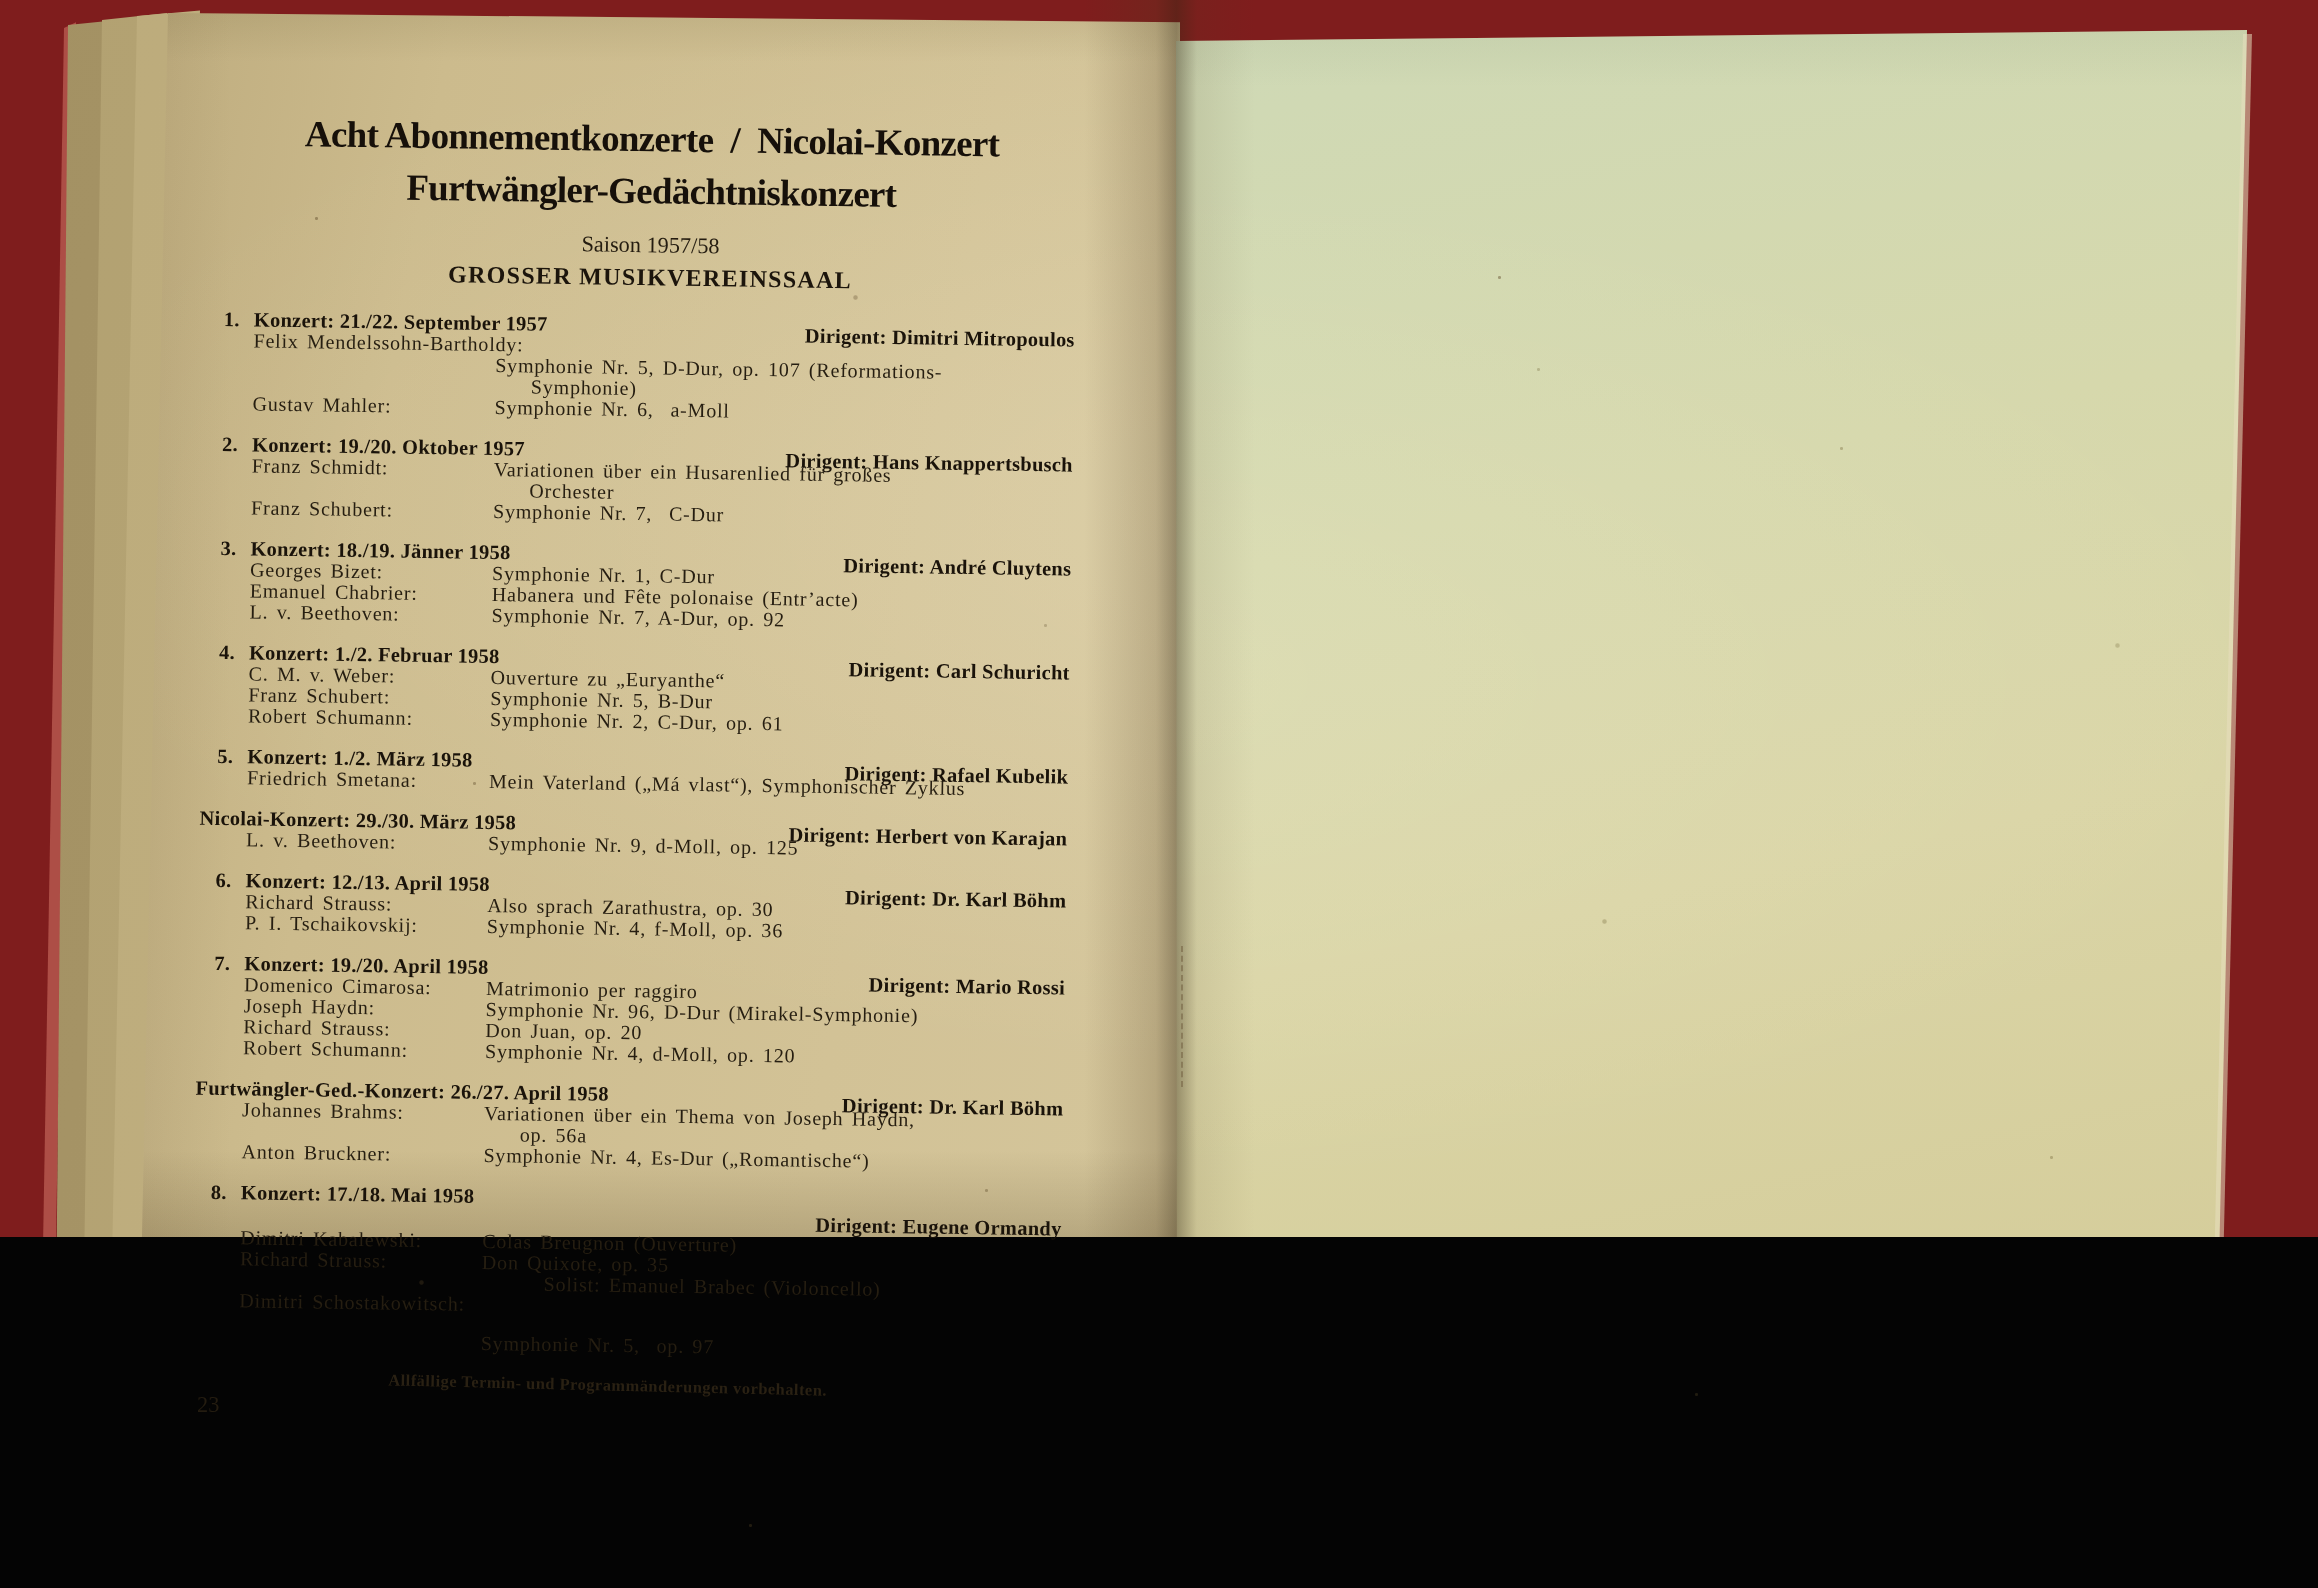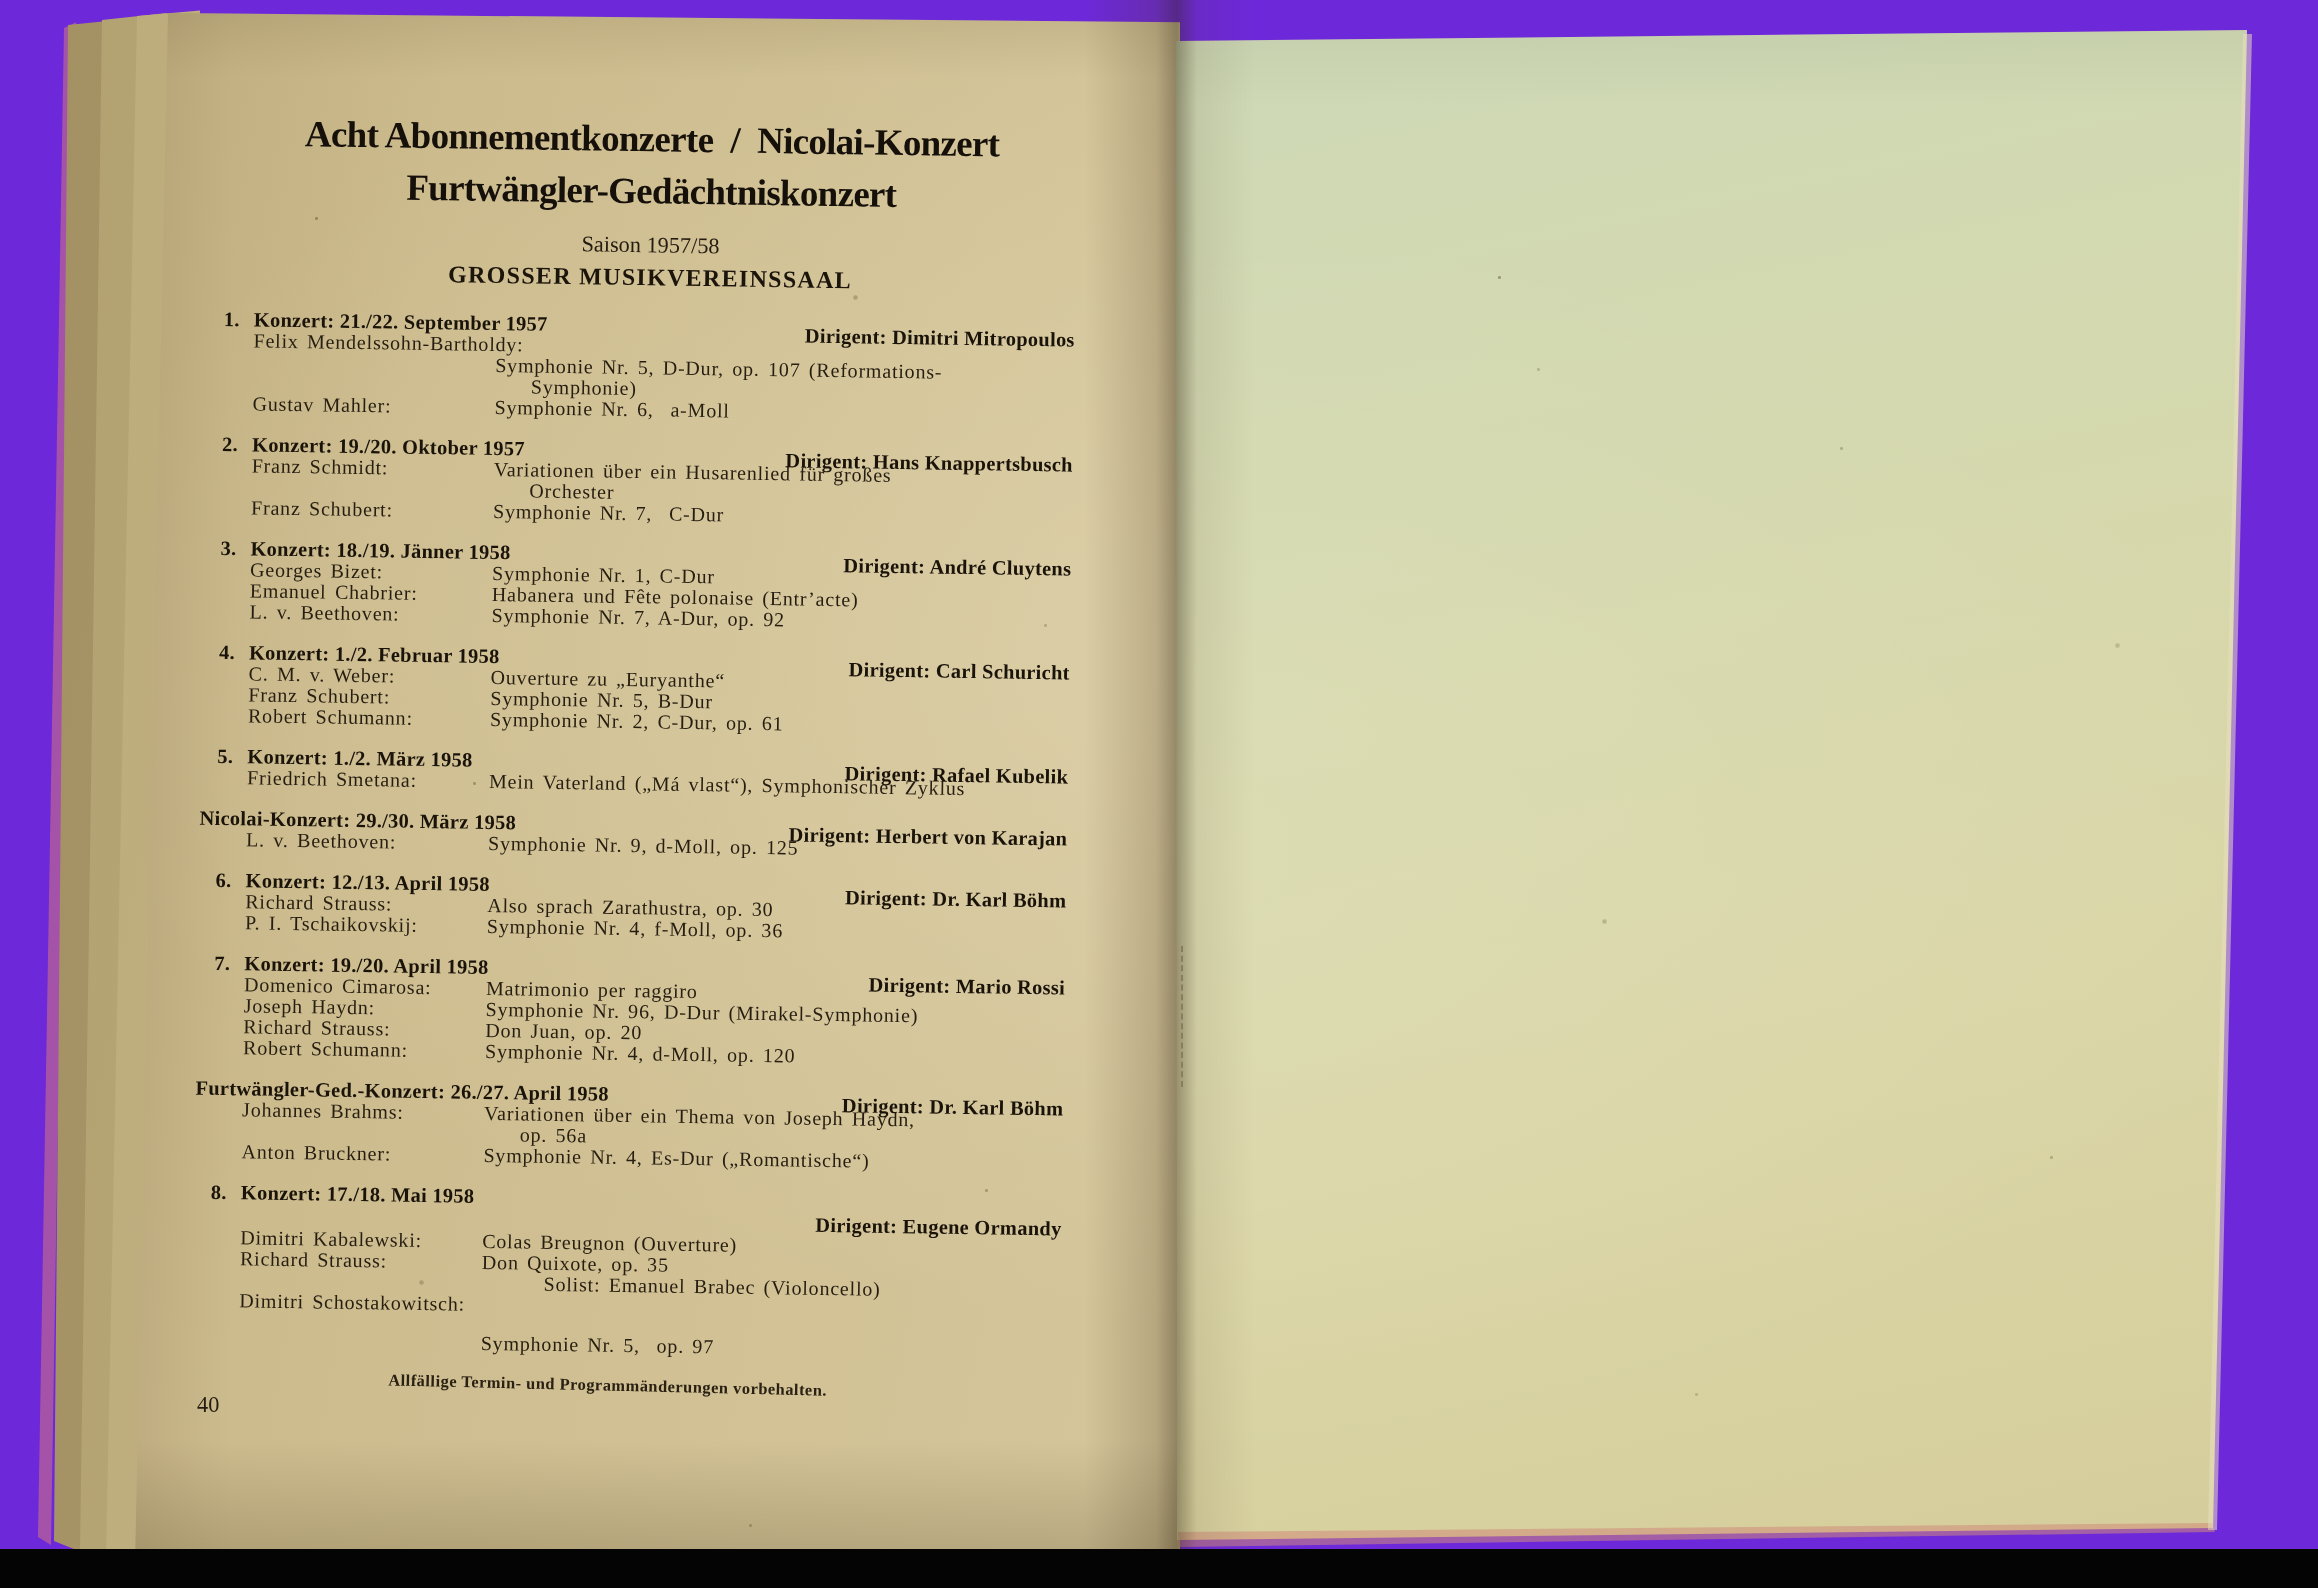--- a/index.html
+++ b/index.html
@@ -2,21 +2,21 @@
 <html style="font-size:10.5px"><head>
 <meta charset="utf-8">
 <style>
   html,body { margin:0; padding:0; }
   body {
     width:2319px; height:1589px;
     background:#040404;
     font-family:"Liberation Serif", serif;
     overflow:hidden;
   }
-  .stage { position:relative; width:2319px; height:1549px; background:#6d28d9; }
+  .stage { position:relative; width:2319px; height:1237px; background:#7f1d1d; }
 
   
   .edge-pink {
     position:absolute; inset:0; z-index:1;
     clip-path:polygon(64px 28px, 76px 22.3px, 51px 1545px, 38px 1537px);
     background:rgba(224,132,116,.48);
   }
   .stack1 { position:absolute; inset:0; z-index:1;
     clip-path:polygon(68px 25px, 147px 17px, 126px 1570px, 54px 1541px);
     background:linear-gradient(100deg,#a39163,#b6a476); }
@@ -264,21 +264,21 @@
               <div class="c-row"><span class="c-comp">Richard Strauss:</span><span class="c-work">Don Quixote, op. 35</span></div>
               <div class="c-row"><span class="c-comp"></span><span class="c-work ind2">Solist: Emanuel Brabec (Violoncello)</span></div>
               <div class="c-row"><span class="c-comp">Dimitri Schostakowitsch:</span><span class="c-work"></span></div>
               <div class="c-row gap"><span class="c-comp"></span><span class="c-work">Symphonie Nr. 5,  op. 97</span></div>
             </div>
   </div>
 </div>
 
       <div class="footer-note">Allfällige Termin- und Programmänderungen vorbehalten.</div>
     </div>
-    <div class="page-num">40</div>
+    <div class="page-num">23</div>
     <div class="specks l"></div>
   </div>
 
   <div class="right-page">
     <div class="specks r"></div>
   </div>
   <div class="right-bottom-edge"></div>
   <div class="right-side-edge"></div>
 
   <div class="gutter"></div>

